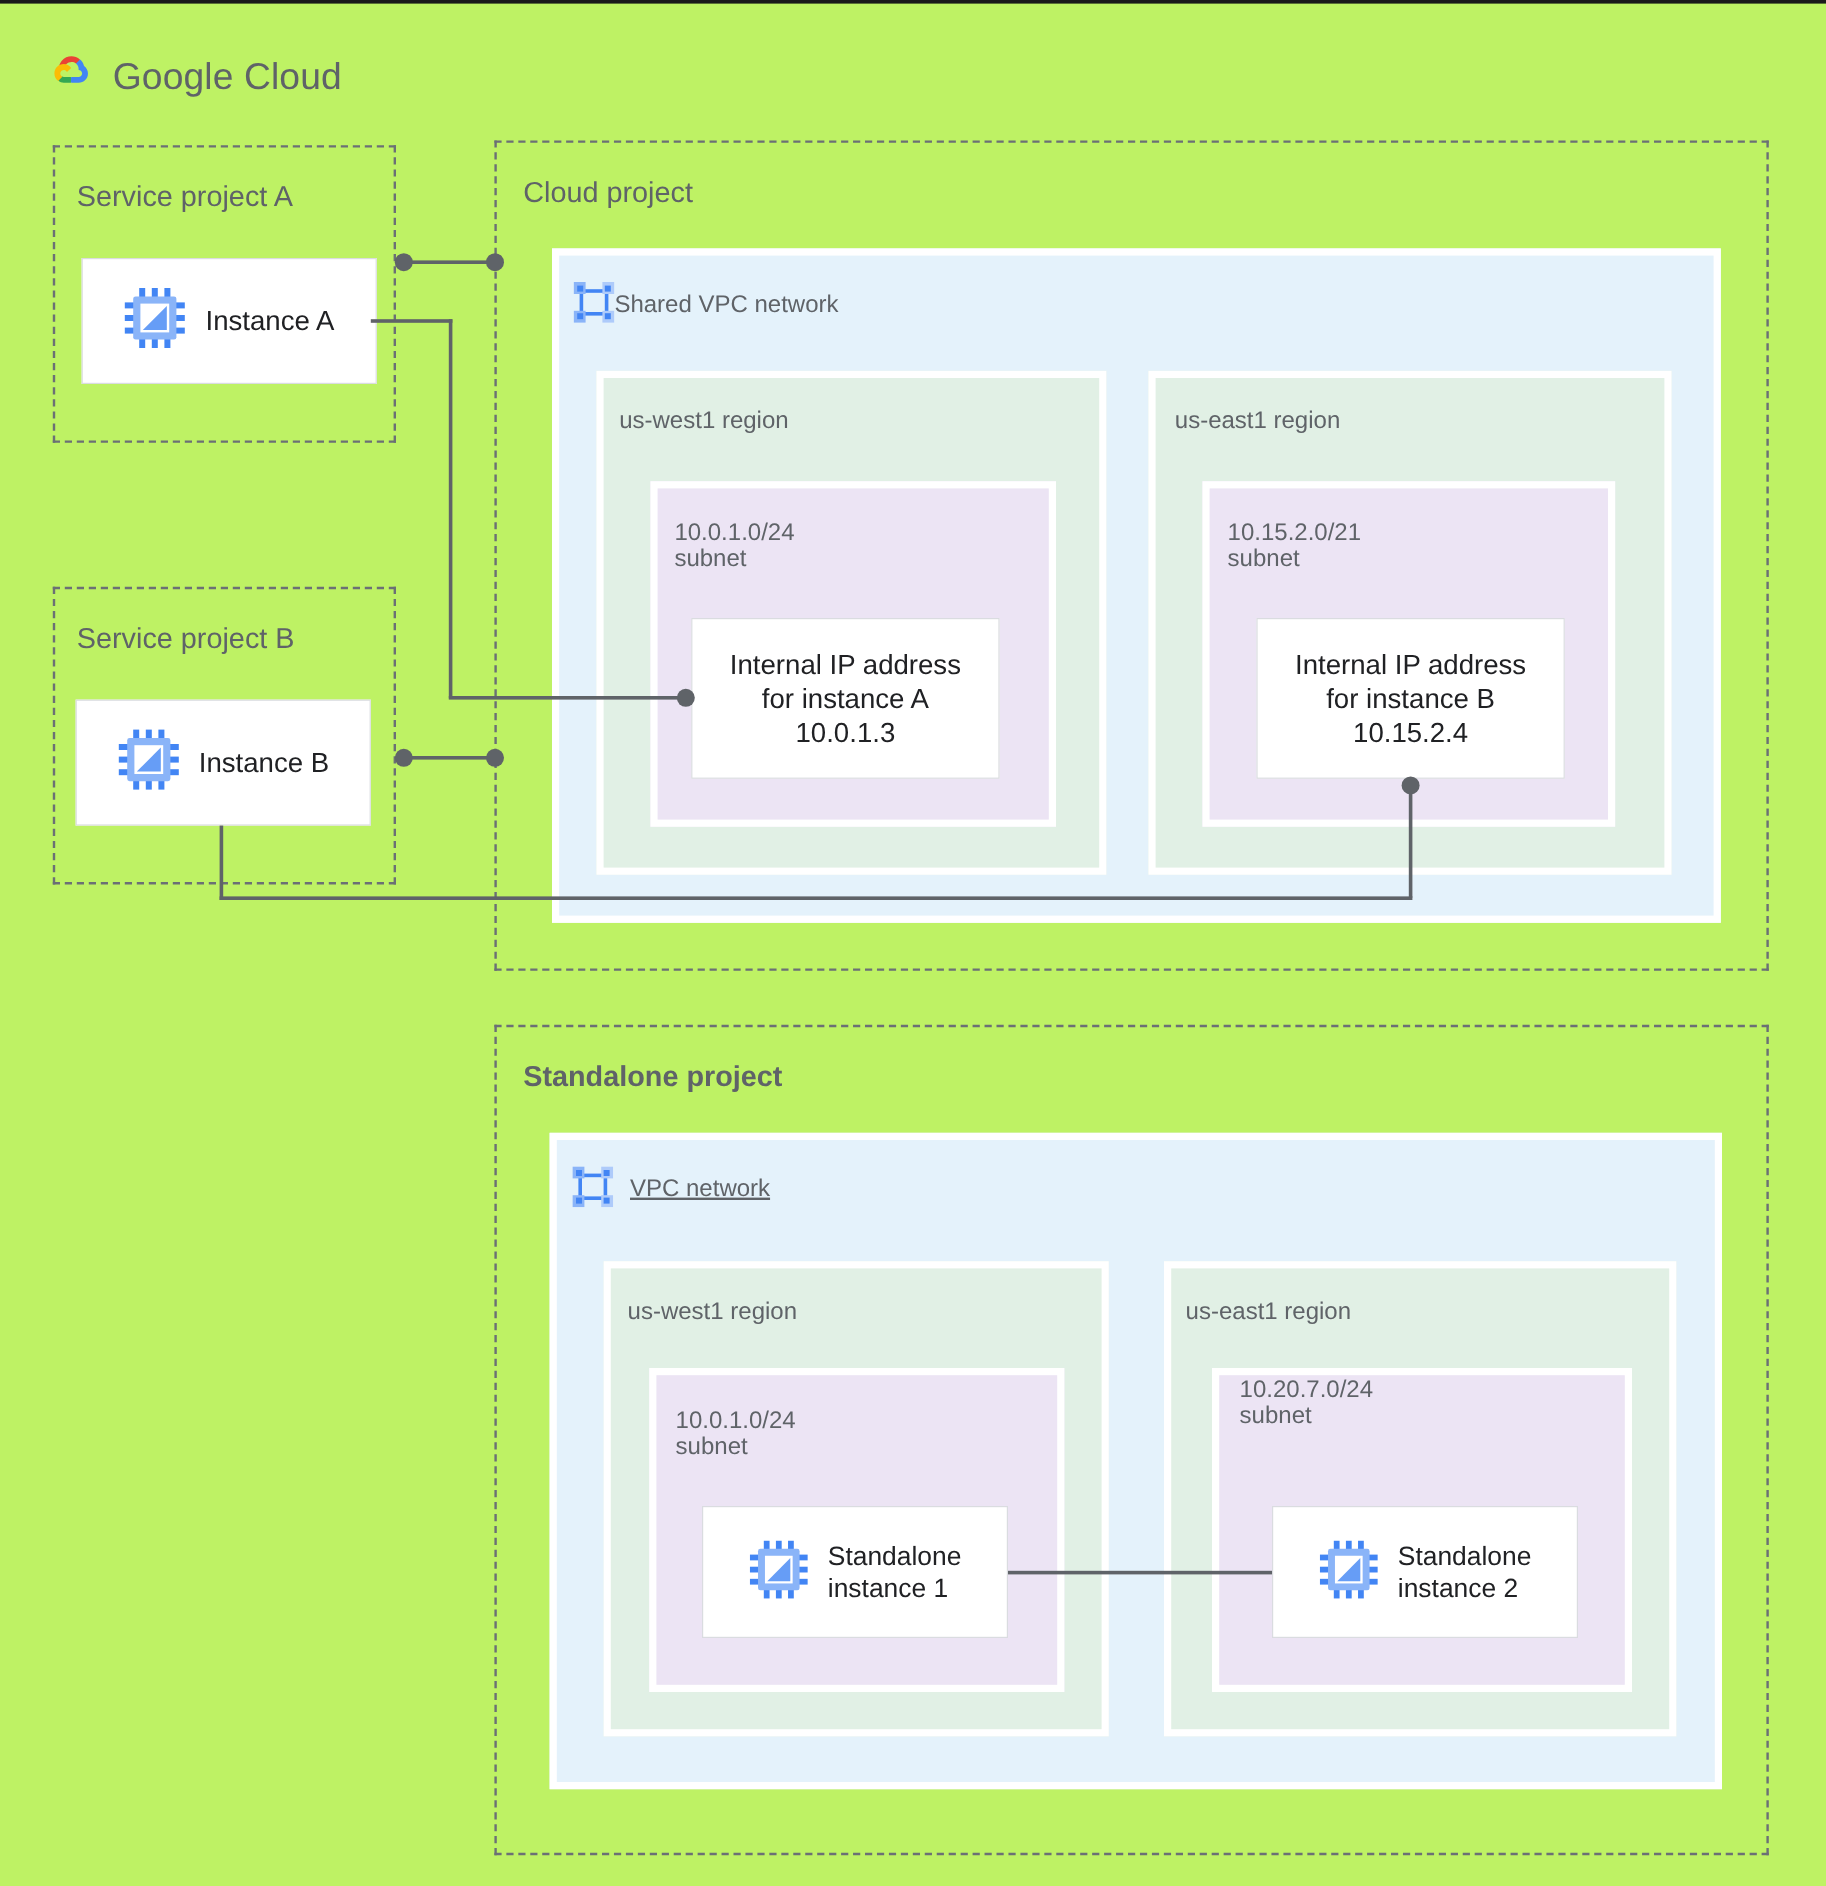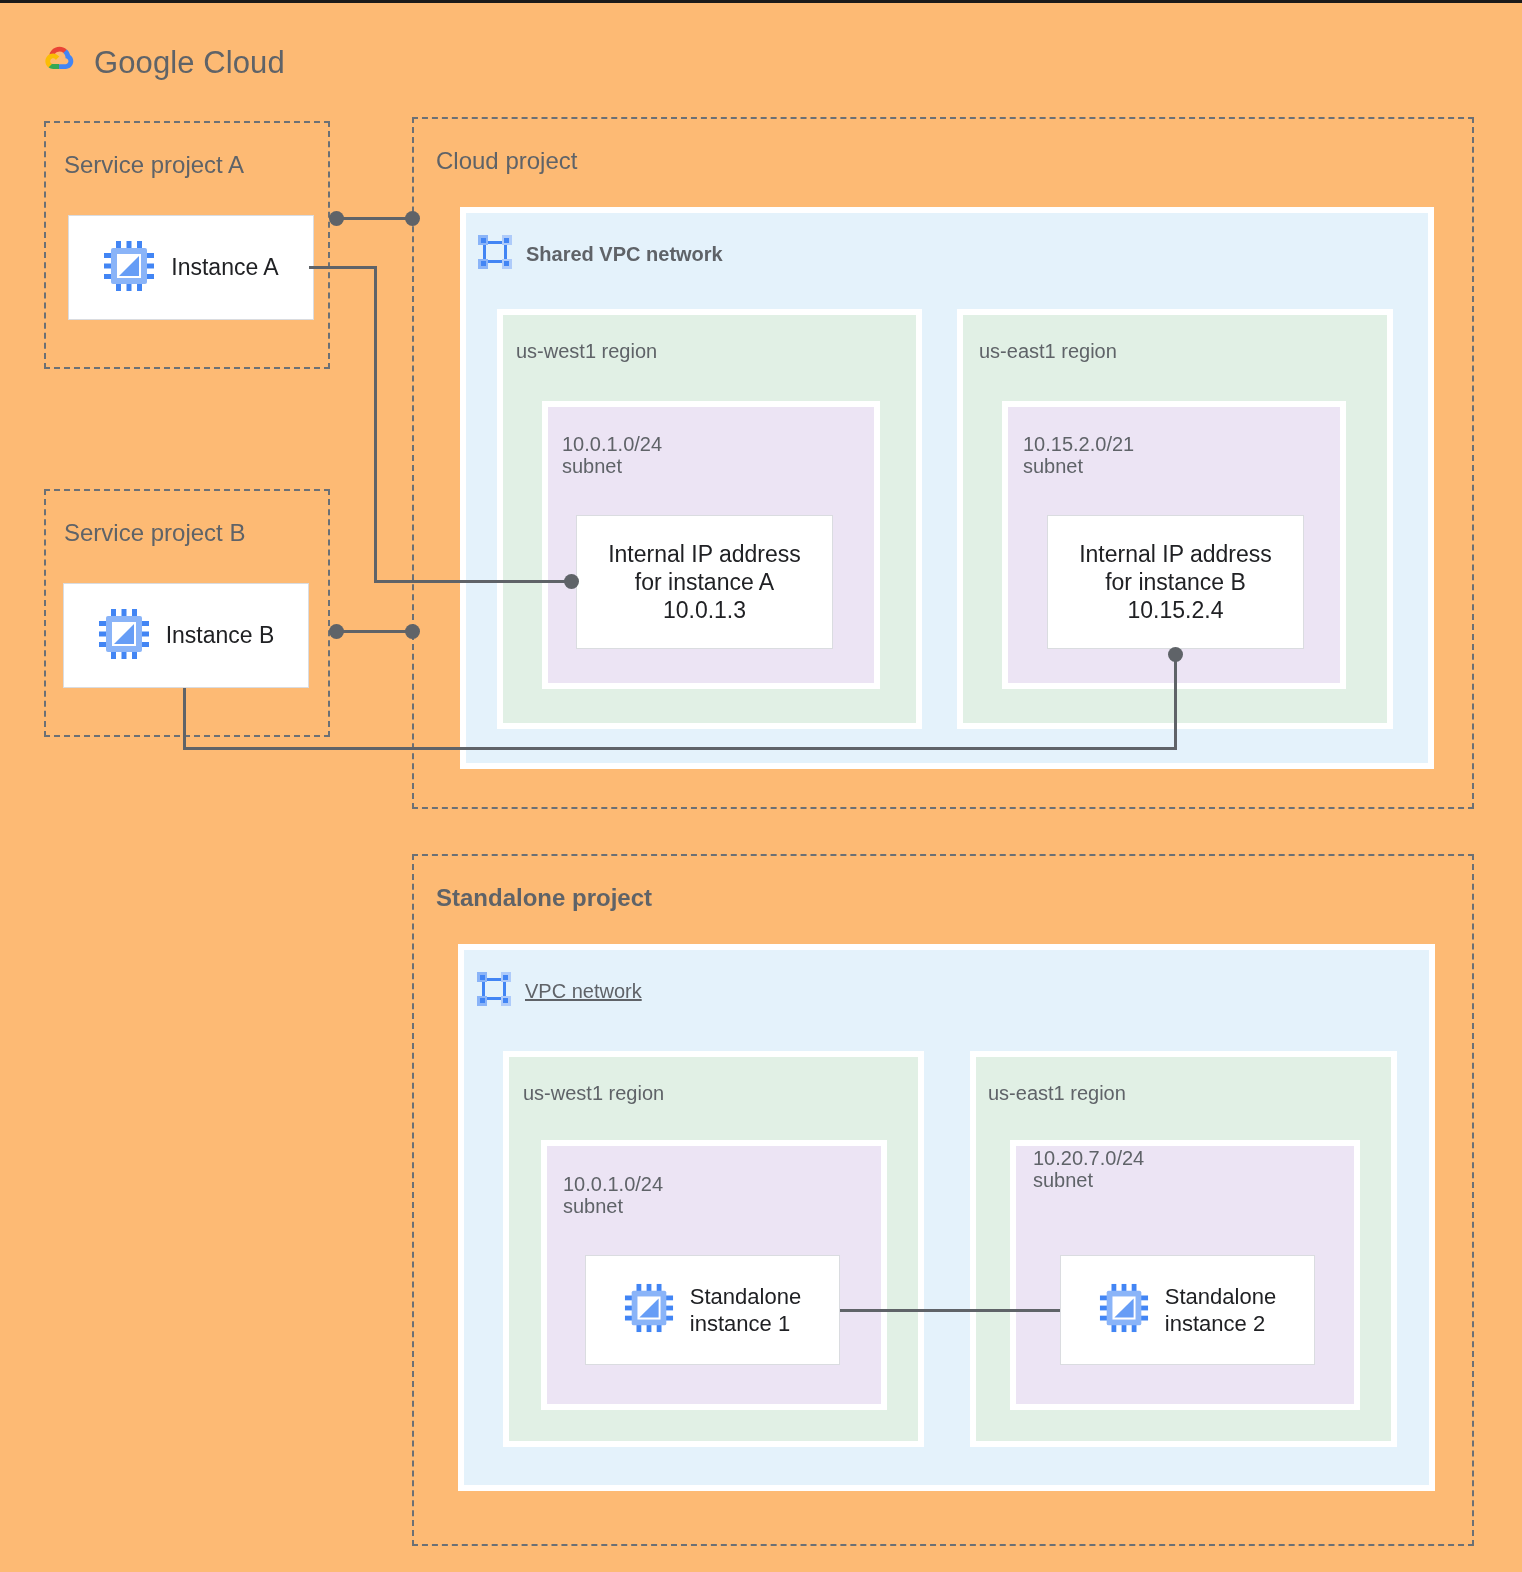--- a/index.html
+++ b/index.html
@@ -7,21 +7,21 @@
     padding: 0;
     background: #e8ebed;
   }
   body {
     font-family: "Liberation Sans", sans-serif;
   }
   #stage {
     position: relative;
     width: 1522px;
     height: 1572px;
-    background: #fdba74;
+    background: #bef264;
     border-top: 3px solid #1a1a1a;
     box-sizing: border-box;
     overflow: hidden;
   }
   .abs { position: absolute; box-sizing: border-box; }
 
   
   .brand {
     left: 36px; top: 36px;
     display: flex; align-items: center; gap: 14px;
@@ -172,21 +172,21 @@
     </span>
     <span class="card-text">Instance B</span>
   </div>
 
   <div class="abs project" style="left:412px; top:114px; width:1062px; height:692px;">
   </div>
   <div class="abs project-label" style="left:436px; top:144px;">Cloud project</div>
 
   <div class="abs vpc" style="left:460px; top:204px; width:974px; height:562px;">
   </div>
-  <div class="abs" style="left:478px; top:232px; display:flex; align-items:center; gap:14px;font-weight:bold;">
+  <div class="abs" style="left:478px; top:232px; display:flex; align-items:center; ">
     <span class="icon">
       <svg width="34" height="34" viewBox="0 0 34 34">
         <rect x="5" y="6" width="24" height="3" fill="#4285f4"></rect>
         <rect x="5" y="25" width="24" height="3" fill="#4285f4"></rect>
         <rect x="5" y="6" width="3" height="22" fill="#4285f4"></rect>
         <rect x="26" y="6" width="3" height="22" fill="#4285f4"></rect>
         <rect x="0" y="0" width="10" height="10" fill="#8ab4f8"></rect>
         <rect x="24" y="0" width="10" height="10" fill="#aecbfa"></rect>
         <rect x="0" y="24" width="10" height="10" fill="#8ab4f8"></rect>
         <rect x="24" y="24" width="10" height="10" fill="#aecbfa"></rect>

